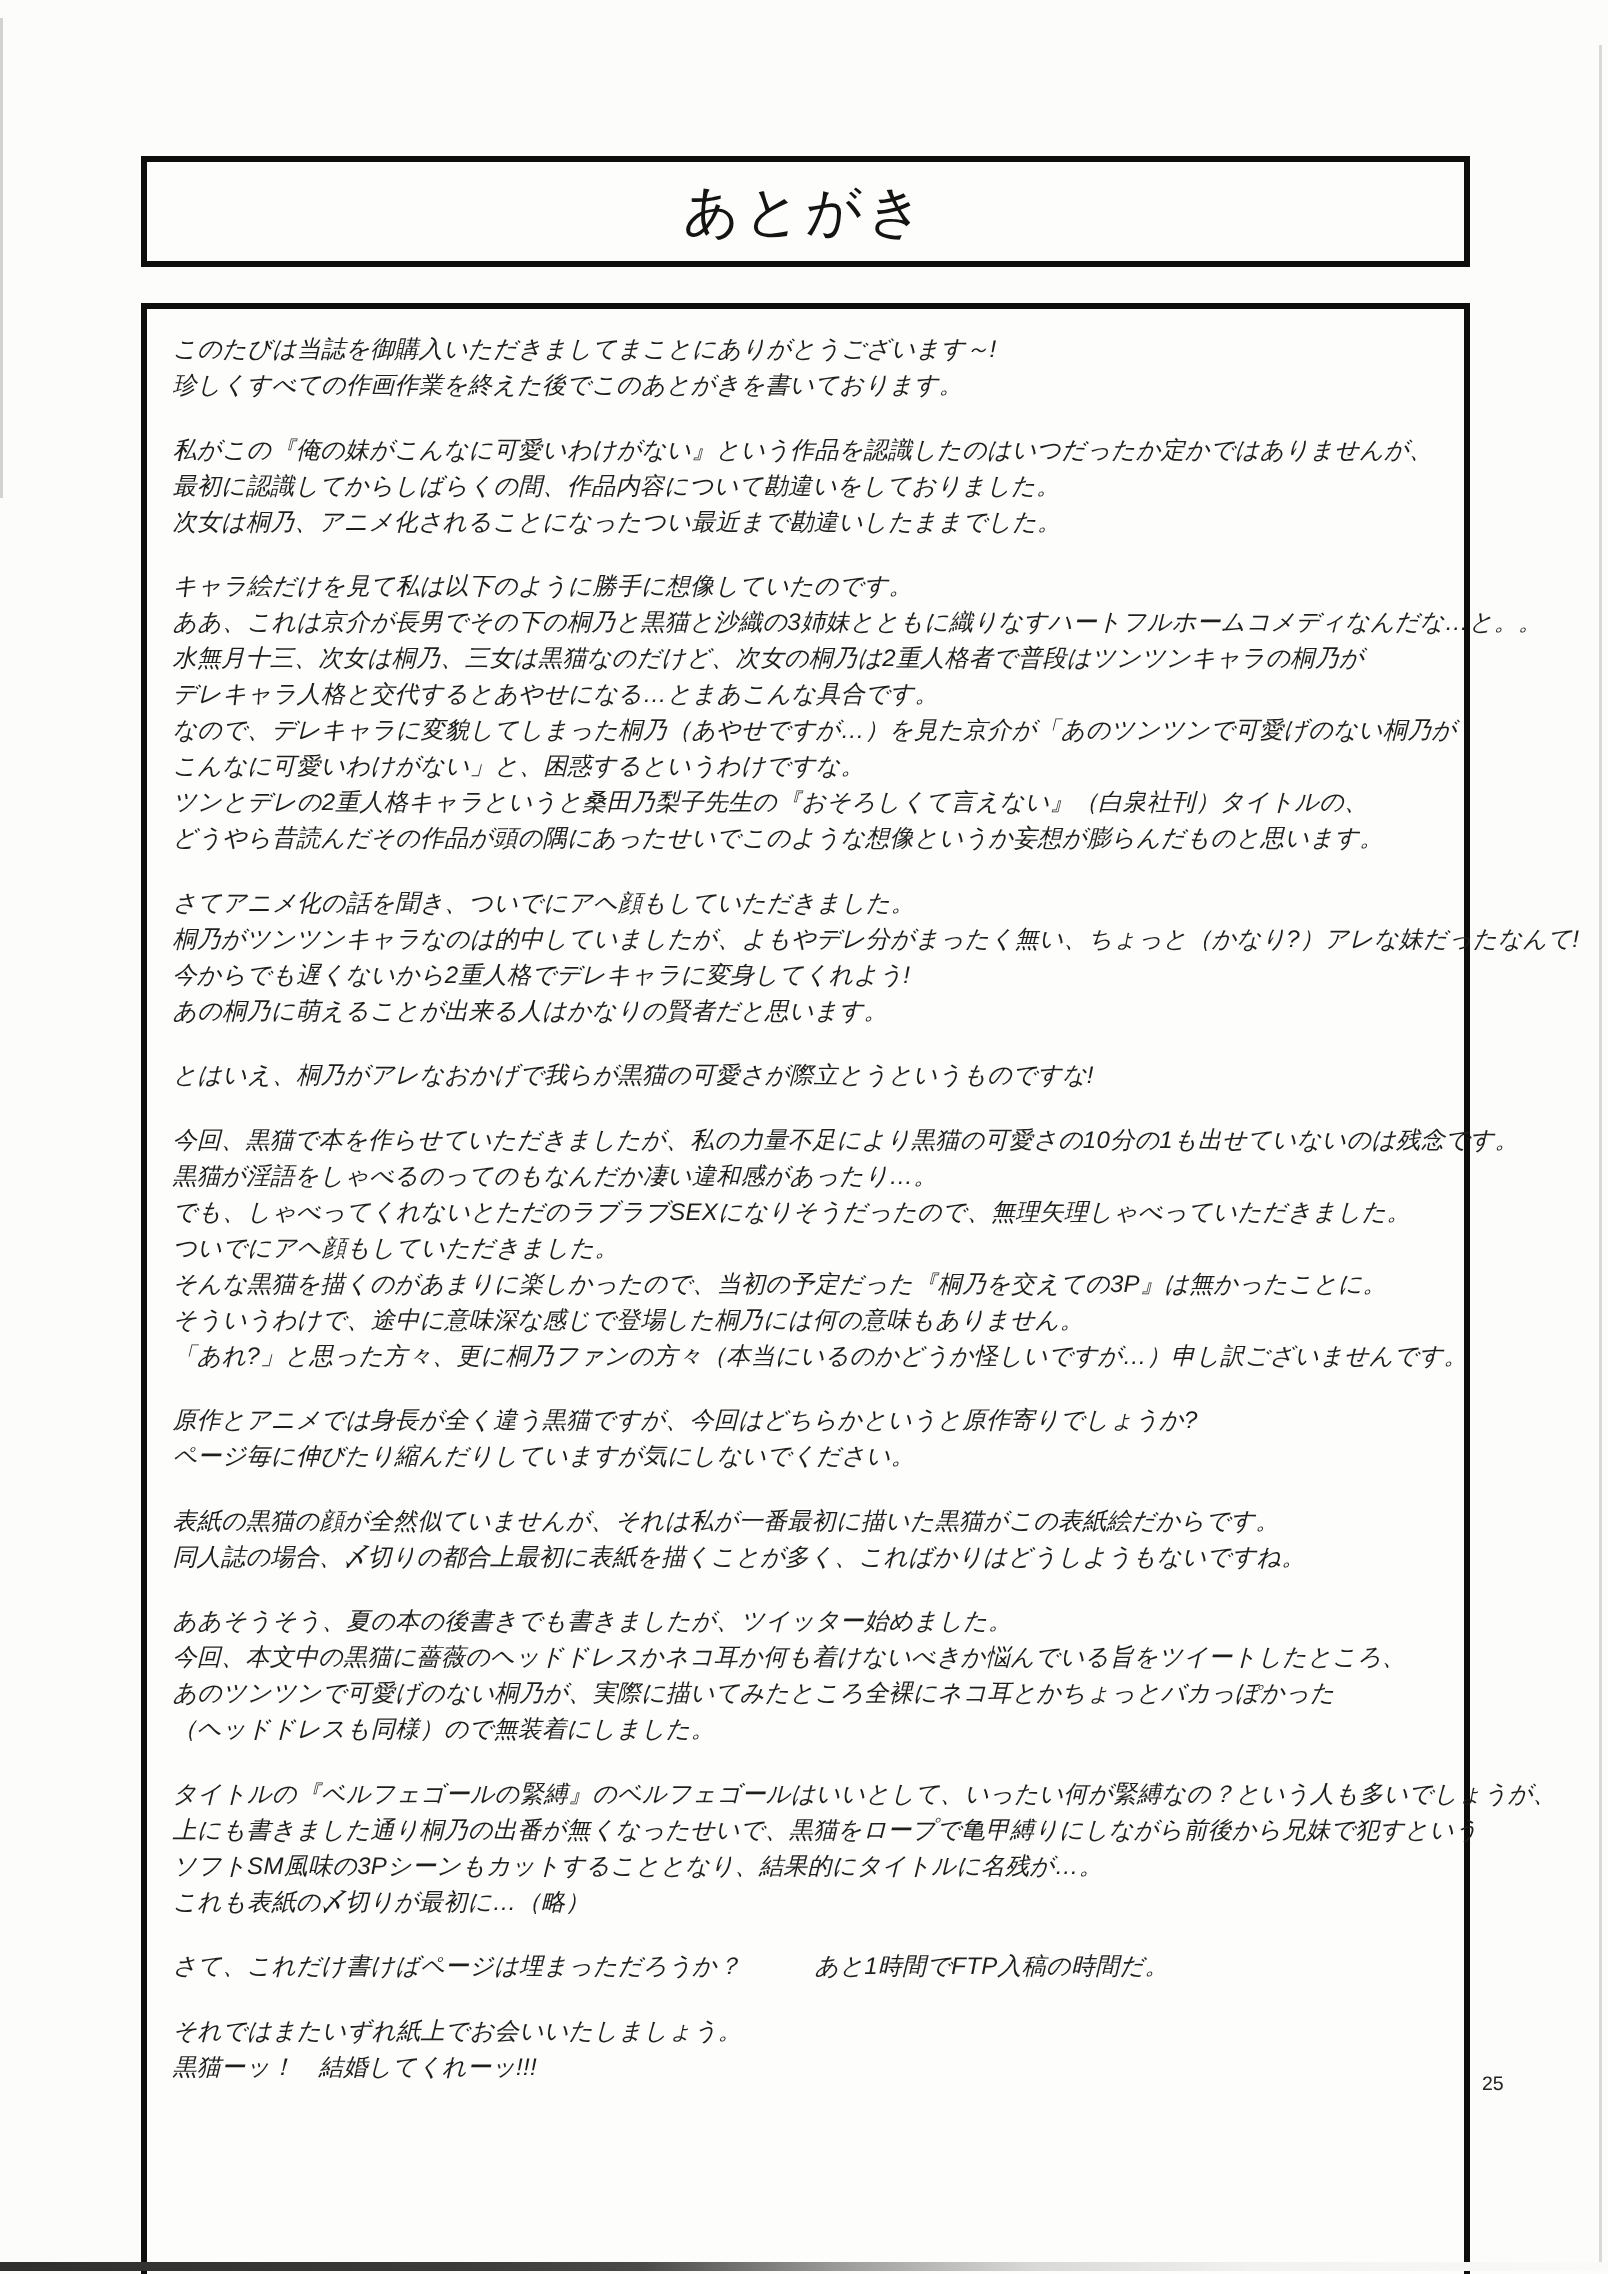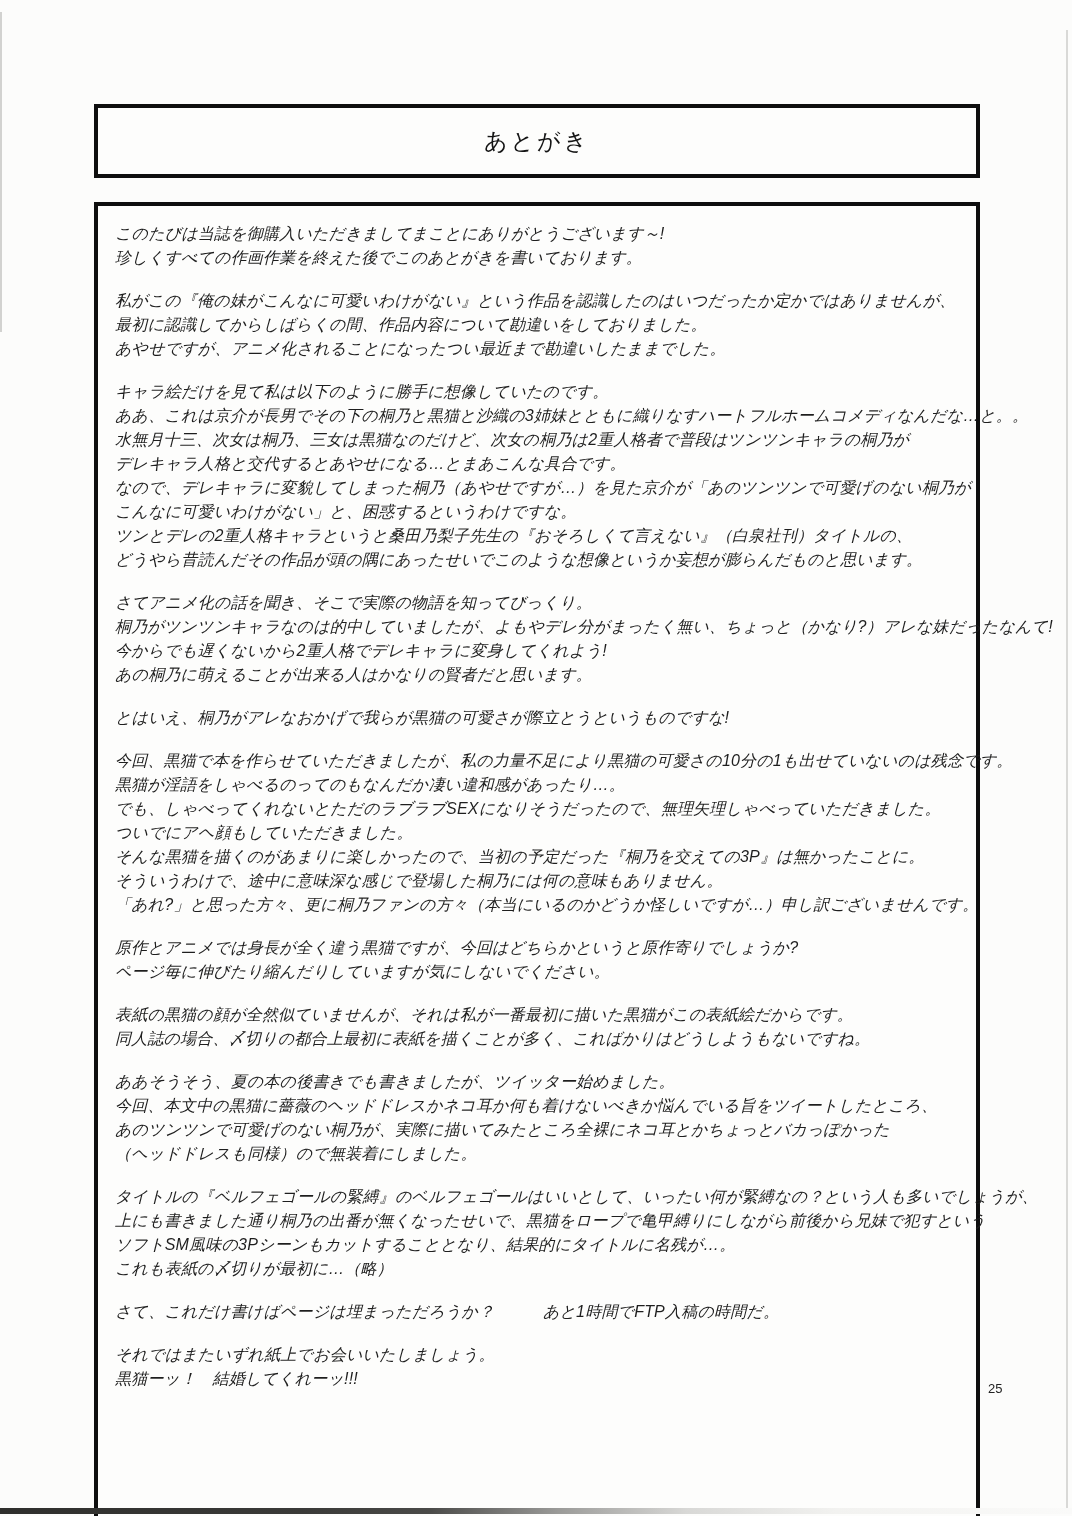--- a/index.html
+++ b/index.html
@@ -26,21 +26,21 @@
     box-sizing: border-box;
     background: #fdfdfc;
     display: flex;
     align-items: center;
     justify-content: center;
   }
   .title-box h1 {
     margin: 0;
     font-family: "Liberation Serif", "DejaVu Serif", serif;
     font-weight: normal;
-    font-size: 23px;
+    font-size: 37px;
     letter-spacing: 3px;
     color: #141414;
   }
   .text-box {
     position: absolute;
     left: 94px;
     top: 202px;
     width: 886px;
     height: 1413px;
     border: 4px solid #0e0e0e;
@@ -114,34 +114,34 @@
 
   <div class="text-box">
     <div id="paragraphs">
         <div class="para">
           <div class="line">このたびは当誌を御購入いただきましてまことにありがとうございます～!</div>
           <div class="line">珍しくすべての作画作業を終えた後でこのあとがきを書いております。</div>
         </div>
         <div class="para">
           <div class="line">私がこの『俺の妹がこんなに可愛いわけがない』という作品を認識したのはいつだったか定かではありませんが、</div>
           <div class="line">最初に認識してからしばらくの間、作品内容について勘違いをしておりました。</div>
-          <div class="line">あやせですが、アニメ化されることになったつい最近まで勘違いしたままでした。</div>
+          <div class="line">次女は桐乃、アニメ化されることになったつい最近まで勘違いしたままでした。</div>
         </div>
         <div class="para">
           <div class="line">キャラ絵だけを見て私は以下のように勝手に想像していたのです。</div>
           <div class="line">ああ、これは京介が長男でその下の桐乃と黒猫と沙織の3姉妹とともに織りなすハートフルホームコメディなんだな…と。。</div>
           <div class="line">水無月十三、次女は桐乃、三女は黒猫なのだけど、次女の桐乃は2重人格者で普段はツンツンキャラの桐乃が</div>
           <div class="line">デレキャラ人格と交代するとあやせになる…とまあこんな具合です。</div>
           <div class="line">なので、デレキャラに変貌してしまった桐乃（あやせですが…）を見た京介が「あのツンツンで可愛げのない桐乃が</div>
           <div class="line">こんなに可愛いわけがない」と、困惑するというわけですな。</div>
           <div class="line">ツンとデレの2重人格キャラというと桑田乃梨子先生の『おそろしくて言えない』（白泉社刊）タイトルの、</div>
           <div class="line">どうやら昔読んだその作品が頭の隅にあったせいでこのような想像というか妄想が膨らんだものと思います。</div>
         </div>
         <div class="para">
-          <div class="line">さてアニメ化の話を聞き、そこで実際の物語を知ってびっくり。</div>
+          <div class="line">さてアニメ化の話を聞き、ついでにアヘ顔もしていただきました。</div>
           <div class="line">桐乃がツンツンキャラなのは的中していましたが、よもやデレ分がまったく無い、ちょっと（かなり?）アレな妹だったなんて!</div>
           <div class="line">今からでも遅くないから2重人格でデレキャラに変身してくれよう!</div>
           <div class="line">あの桐乃に萌えることが出来る人はかなりの賢者だと思います。</div>
         </div>
         <div class="para">
           <div class="line">とはいえ、桐乃がアレなおかげで我らが黒猫の可愛さが際立とうというものですな!</div>
         </div>
         <div class="para">
           <div class="line">今回、黒猫で本を作らせていただきましたが、私の力量不足により黒猫の可愛さの10分の1も出せていないのは残念です。</div>
           <div class="line">黒猫が淫語をしゃべるのってのもなんだか凄い違和感があったり…。</div>

